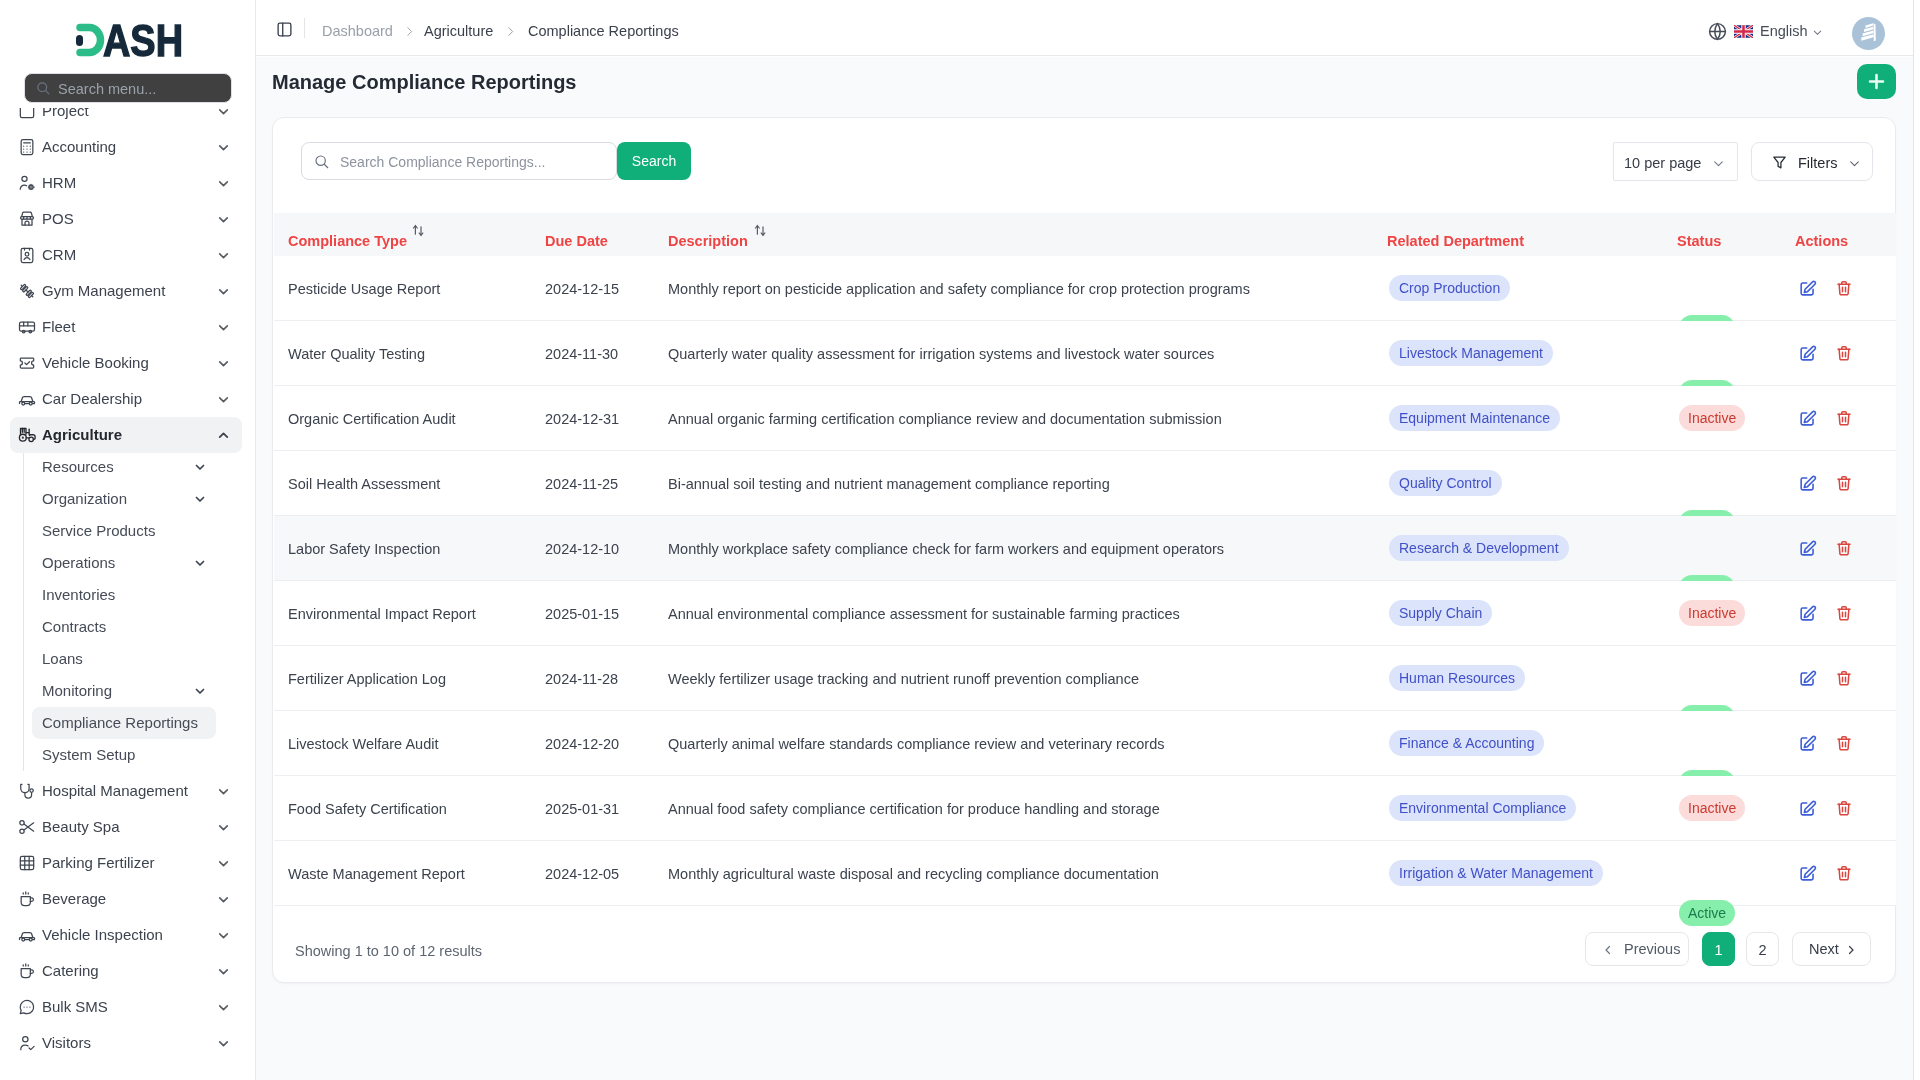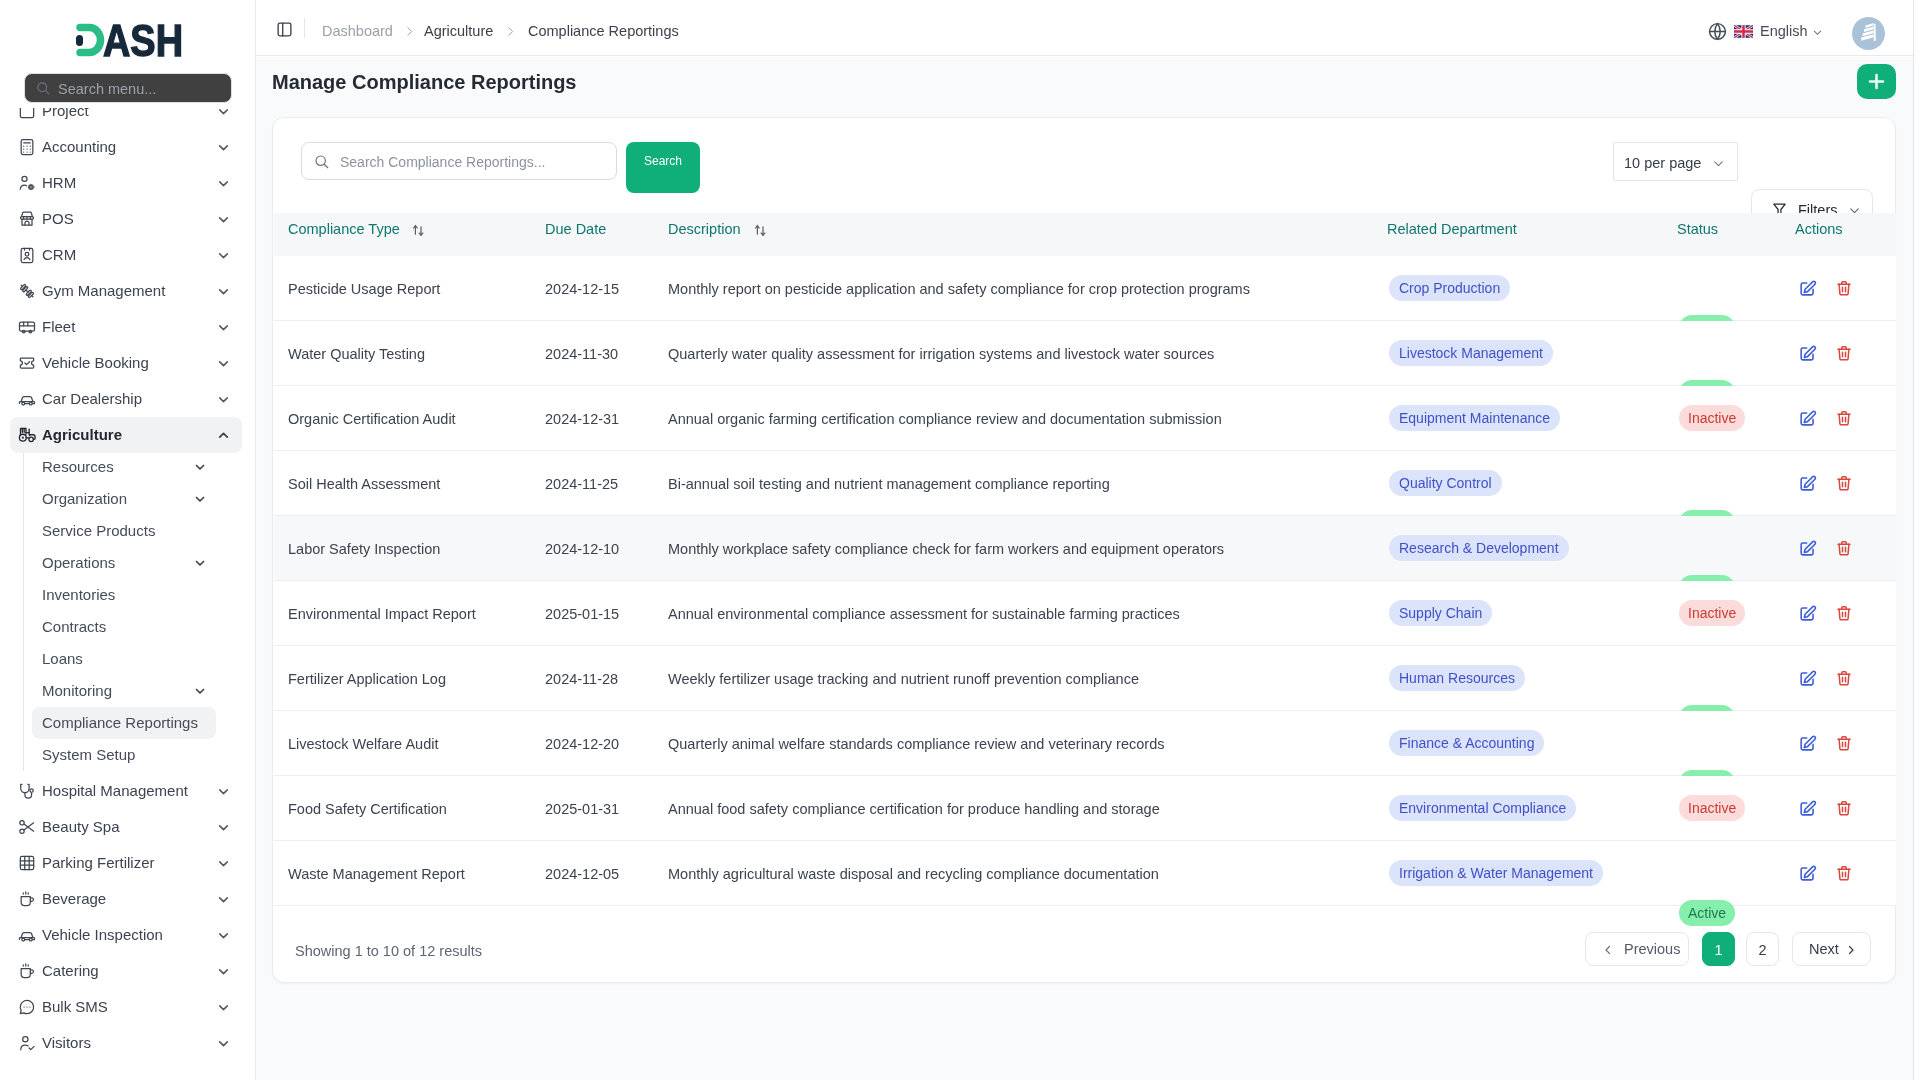--- a/index.html
+++ b/index.html
@@ -34,32 +34,32 @@
   
   #content { position:absolute; left:256px; top:57px; width:1657px; height:1023px; background:#f9fafb; }
   #h1 { position:absolute; left:16px; top:14px; font-size:20px; font-weight:bold; color:#252b35; }
   #addbtn { position:absolute; left:1601px; top:7px; width:39px; height:35px; background:#10af79; border-radius:10px; }
   #card { position:absolute; left:16px; top:60px; width:1624px; height:866px; background:#fff; border:1px solid #e9ebee; border-radius:12px; box-shadow:0 1px 2px rgba(16,24,40,.04); }
 
   
   #searchbox { position:absolute; left:28px; top:24px; width:316px; height:38px; border:1px solid #d8dce1; border-radius:8px; }
   #searchbox svg { position:absolute; left:12px; top:11px; }
   #searchbox span { position:absolute; left:38px; top:11px; font-size:14px; color:#8d939e; }
-  #searchbtn { position:absolute; left:353px; top:24px; width:74px; height:51px; background:#10af79; border-radius:8px; color:#fff; font-size:12px; text-align:center; line-height:38px; }
+  #searchbtn { position:absolute; left:344px; top:24px; width:74px; height:38px; background:#10af79; border-radius:8px; color:#fff; font-size:14px; text-align:center; line-height:38px; }
   #perpage { position:absolute; left:1340px; top:24px; width:125px; height:39px; border:1px solid #e3e6ea; border-radius:2px; }
   #perpage span { position:absolute; left:10px; top:12px; font-size:14.5px; color:#363d48; }
   #perpage .chev { position:absolute; right:12px; top:14px; }
-  #filters { position:absolute; left:1478px; top:24px; width:122px; height:39px; border:1px solid #e3e6ea; border-radius:8px;margin-top:47px; }
+  #filters { position:absolute; left:1478px; top:24px; width:122px; height:39px; border:1px solid #e3e6ea; border-radius:8px; }
   #filters svg.f { position:absolute; left:19px; top:11px; }
   #filters span { position:absolute; left:46px; top:12px; font-size:14.5px; color:#242a33; }
   #filters .chev { position:absolute; right:11px; top:14px; }
 
   
   #thead { position:absolute; left:1px; top:95px; width:1622px; height:43px; background:#f6f7f9; }
-  .th { position:absolute; top:8px; font-size:14.5px; font-weight:normal; color:#0f766e; white-space:nowrap; }
+  .th { position:absolute; top:20px; font-size:14.5px; font-weight:bold; color:#ef4444; white-space:nowrap; }
   .sort { position:absolute; top:10px; }
   .row { position:absolute; left:1px; width:1622px; height:65px; border-bottom:1px solid #eceef1; background:#fff; }
   .row.hov { background:#f7f8f9; }
   .cell { position:absolute; top:25px; font-size:14.5px; color:#3c434e; white-space:nowrap; }
   .dpill { position:absolute; left:1115px; top:19px; height:26px; line-height:26px; padding:0 10px; background:#dbe4fa; color:#4150c8; border-radius:13px; font-size:14px; white-space:nowrap; }
   .spill { position:absolute; left:1405px; top:19px; height:26px; line-height:26px; padding:0 9px; border-radius:13px; font-size:14px; }
   .spill.a { background:#86efac; color:#1b7c4d;margin-top:40px; }
   .spill.i { background:#fbdcda; color:#cb3a30; }
   .aedit { position:absolute; left:1524px; top:23px; }
   .atrash { position:absolute; left:1561px; top:23px; }

